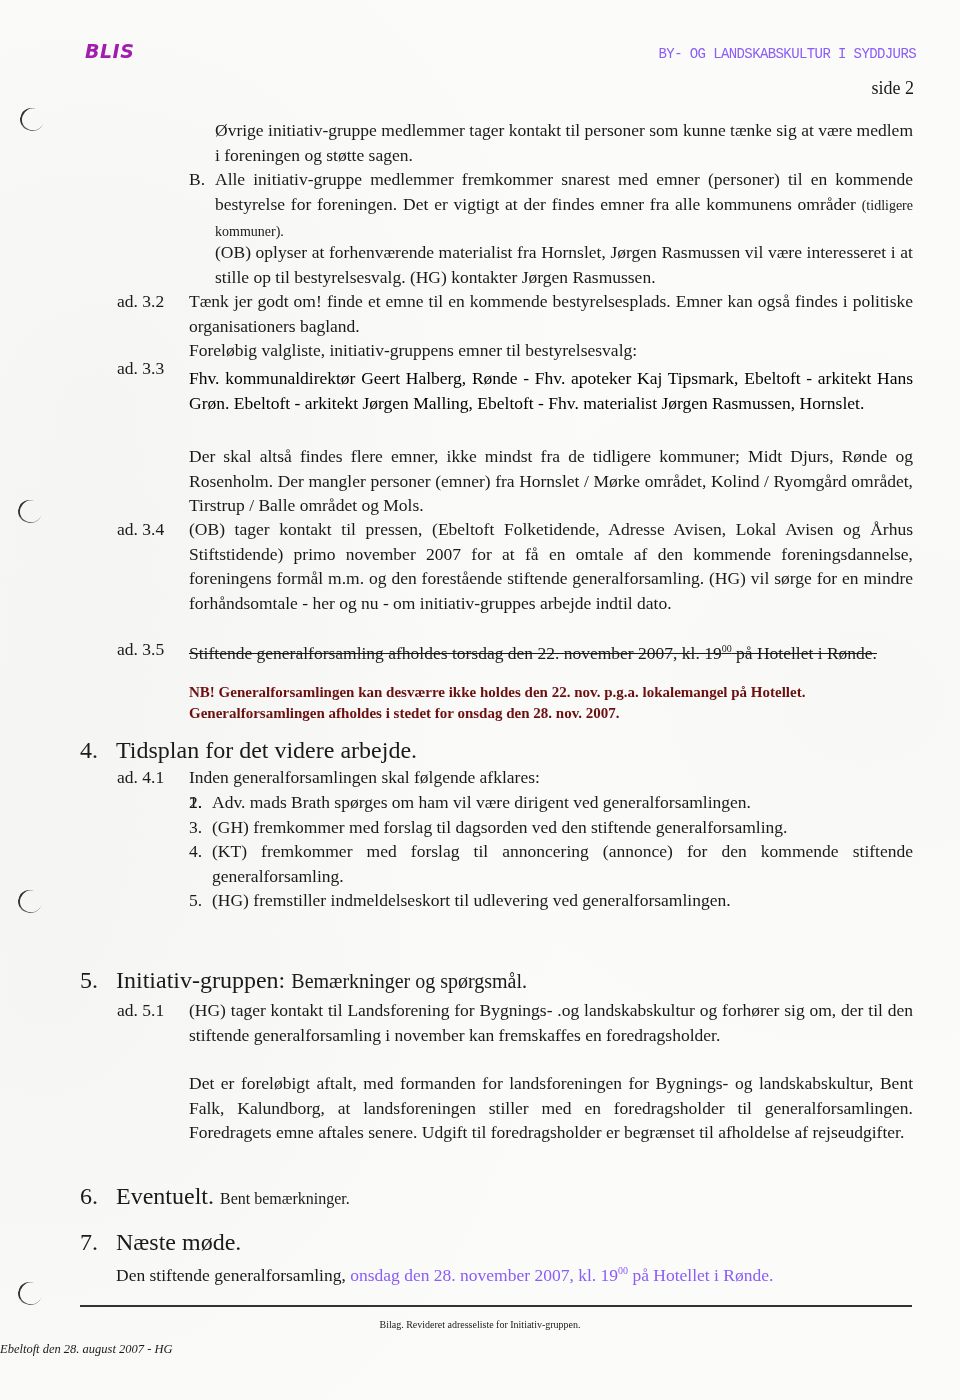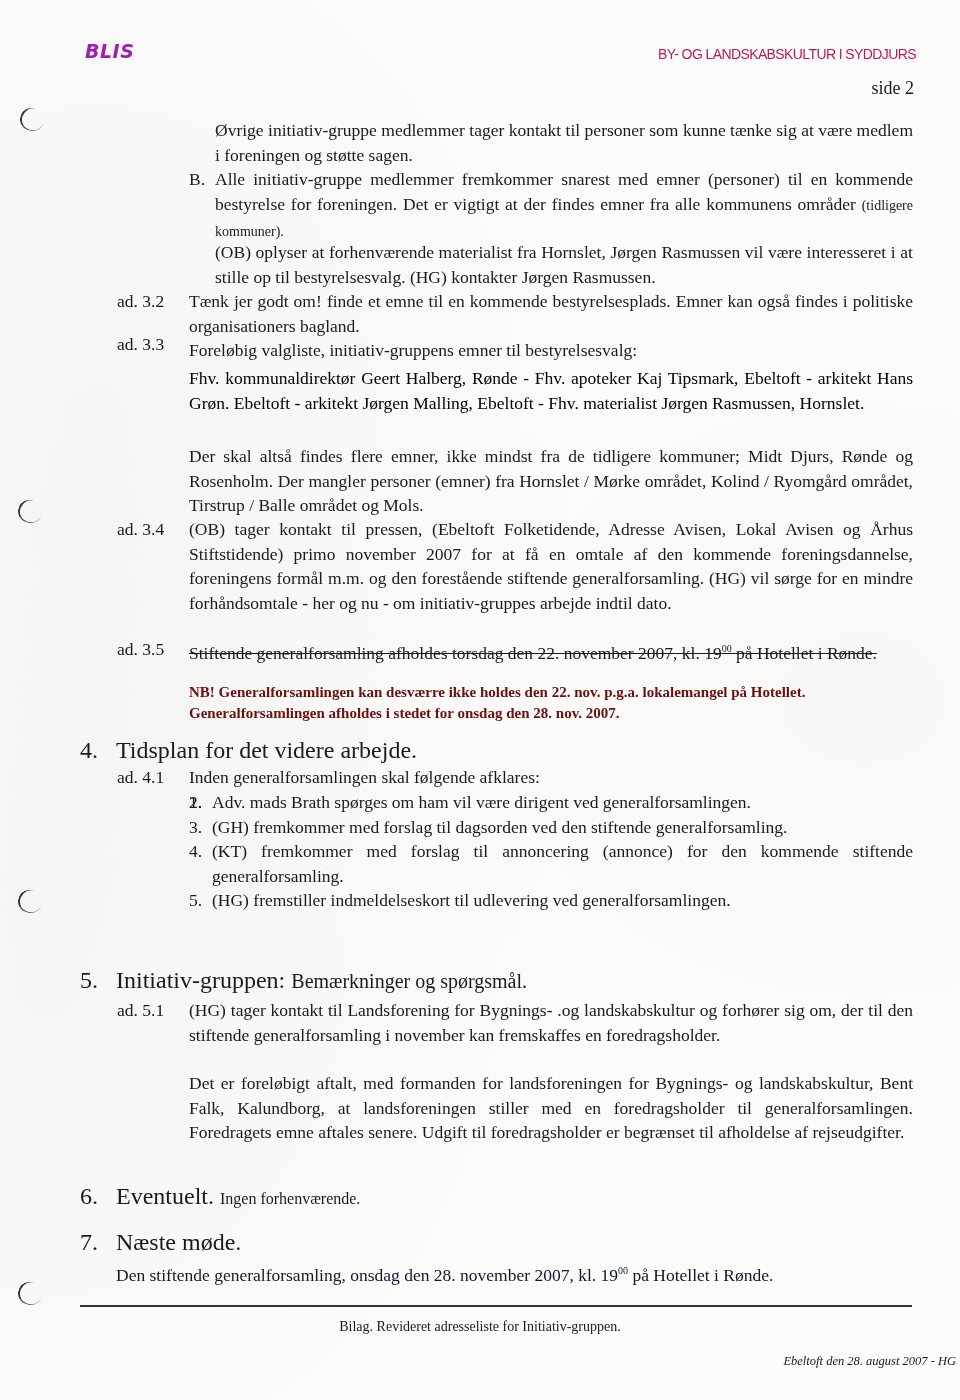--- a/index.html
+++ b/index.html
@@ -22,42 +22,42 @@
       border-left: 2px solid #333; border-bottom: 1.5px solid #555;
       border-radius: 50%; transform: rotate(20deg);
     }
     .abs { position: absolute; }
     .logo {
       left: 85px; top: 40px; font-family: "DejaVu Sans", sans-serif;
       font-style: italic; font-weight: bold; font-size: 19px; color: #a21caf;
       letter-spacing: 0.5px;
     }
     .org {
-      right: 44px; top: 46px; font-family: Liberation Sans, sans-serif;
-      font-size: 14px; color: #be185d; letter-spacing: -0.6px;
+      right: 44px; top: 46px; font-family: Liberation Mono, monospace;
+      font-size: 14px; color: #8b5cf6; letter-spacing: -0.6px;
     }
     .pagenum { right: 46px; top: 78px; font-size: 18px; }
     .txt { font-size: 17.5px; line-height: 24.5px; text-align: justify; }
     .block { position: absolute; left: 215px; width: 698px; }
     .adlabel { position: absolute; left: 117px; font-size: 17.5px; line-height: 24.5px; }
     .adbody { position: absolute; left: 189px; width: 724px; }
     .green { color: #000000; }
     .red { color: #6b0f0f; font-weight: bold; font-size: 15px; line-height: 21px; }
     .strike { text-decoration: line-through; }
     .sec-h { position: absolute; left: 80px; font-size: 24px; line-height: 28px; }
     .sec-h .num { display: inline-block; width: 36px; }
     .small { font-size: 14px; }
     ol.items { margin: 0; padding: 0; list-style: none; }
     ol.items li { position: relative; padding-left: 23px; font-size: 17.5px; line-height: 24.5px; text-align: justify; }
     ol.items li .n { position: absolute; left: 0; }
     .footer-rule { position: absolute; left: 80px; width: 832px; top: 1305px; border-top: 2px solid #333; }
-    .footer1 { left: 0; width: 960px; text-align: center; top: 1319px; font-size: 14px; }
-    .footer2 { left: 0; width: 956px; text-align: right; top: 1342px; font-size: 12.5px; font-style: italic; margin-top: 12px; }
+    .footer1 { left: 0; width: 960px; text-align: center; top: 1319px; font-size: 10px; }
+    .footer2 { left: 0; width: 956px; text-align: left; top: 1342px; font-size: 12.5px; font-style: italic; }
     sup { font-size: 10px; }
-    .maroon { color: #0f172a; }
+    .maroon { color: #8b5cf6; }
   </style>
 </head>
 <body>
 
 <div class="paper-tex"></div>
 
 <div class="hole" style="left:20px;top:108px;"></div>
 <div class="hole" style="left:18px;top:500px;"></div>
 <div class="hole" style="left:18px;top:890px;"></div>
 <div class="hole" style="left:18px;top:1282px;"></div>
@@ -71,21 +71,21 @@
 <div class="abs txt" style="left:189px;top:167px;">B.</div>
 <div class="block txt" style="top:167px;">
   <span>Alle initiativ-gruppe medlemmer fremkommer snarest med emner (personer) til en kommende bestyrelse for foreningen. Det er vigtigt at der findes emner fra alle kommunens områder</span>
   <span class="small">(tidligere kommuner).</span>
 </div>
 <div class="block txt" style="top:240px;">(OB) oplyser at forhenværende materialist fra Hornslet, Jørgen Rasmussen vil være interesseret i at stille op til bestyrelsesvalg. (HG) kontakter Jørgen Rasmussen.</div>
 
 <div class="adlabel" style="top:289px;">ad. 3.2</div>
 <div class="adbody txt" style="top:289px;">Tænk jer godt om! finde et emne til en kommende bestyrelsesplads. Emner kan også findes i politiske organisationers bagland.</div>
 
-<div class="adlabel" style="top:332px;">ad. 3.3</div>
+<div class="adlabel" style="top:356px;">ad. 3.3</div>
 <div class="adbody txt" style="top:338px;">Foreløbig valgliste, initiativ-gruppens emner til bestyrelsesvalg:</div>
 <div class="adbody txt green" style="top:366px;">Fhv. kommunaldirektør Geert Halberg, Rønde - Fhv. apoteker Kaj Tipsmark, Ebeltoft - arkitekt Hans Grøn. Ebeltoft - arkitekt Jørgen Malling, Ebeltoft - Fhv. materialist Jørgen Rasmussen, Hornslet.</div>
 <div class="adbody txt" style="top:444px;">Der skal altså findes flere emner, ikke mindst fra de tidligere kommuner; Midt Djurs, Rønde og Rosenholm. Der mangler personer (emner) fra Hornslet / Mørke området, Kolind / Ryomgård området, Tirstrup / Balle området og Mols.</div>
 
 <div class="adlabel" style="top:517px;">ad. 3.4</div>
 <div class="adbody txt" style="top:517px;">(OB) tager kontakt til pressen, (Ebeltoft Folketidende, Adresse Avisen, Lokal Avisen og Århus Stiftstidende) primo november 2007 for at få en omtale af den kommende foreningsdannelse, foreningens formål m.m. og den forestående stiftende generalforsamling. (HG) vil sørge for en mindre forhåndsomtale - her og nu - om initiativ-gruppes arbejde indtil dato.</div>
 
 <div class="adlabel" style="top:637px;">ad. 3.5</div>
 <div class="adbody txt strike" style="top:637px;"><span>Stiftende generalforsamling afholdes torsdag den 22. november 2007, kl. 19</span><sup>00</sup><span> på Hotellet i Rønde.</span></div>
 <div class="adbody red" style="top:682px;">NB! Generalforsamlingen kan desværre ikke holdes den 22. nov. p.g.a. lokalemangel på Hotellet.</div>
@@ -107,21 +107,21 @@
 <div class="sec-h" style="top:966px;">
   <span class="num">5.</span><span>Initiativ-gruppen:</span>
   <span style="font-size:20px;">Bemærkninger og spørgsmål.</span>
 </div>
 <div class="adlabel" style="top:998px;">ad. 5.1</div>
 <div class="adbody txt" style="top:998px;">(HG) tager kontakt til Landsforening for Bygnings- .og landskabskultur og forhører sig om, der til den stiftende generalforsamling i november kan fremskaffes en foredragsholder.</div>
 <div class="adbody txt" style="top:1071px;">Det er foreløbigt aftalt, med formanden for landsforeningen for Bygnings- og landskabskultur, Bent Falk, Kalundborg, at landsforeningen stiller med en foredragsholder til generalforsamlingen. Foredragets emne aftales senere. Udgift til foredragsholder er begrænset til afholdelse af rejseudgifter.</div>
 
 <div class="sec-h" style="top:1182px;">
   <span class="num">6.</span><span>Eventuelt.</span>
-  <span style="font-size:16px;">Ingen forhenværende.</span>
+  <span style="font-size:16px;">Bent bemærkninger.</span>
 </div>
 
 <div class="sec-h" style="top:1228px;">
   <span class="num">7.</span><span>Næste møde.</span>
 </div>
 <div class="abs txt" style="left:116px;top:1259px;">
   <span>Den stiftende generalforsamling, </span><span class="maroon">onsdag den 28. november 2007, kl. 19</span><sup class="maroon">00</sup><span class="maroon"> på Hotellet i Rønde.</span>
 </div>
 
 <div class="footer-rule"></div>

